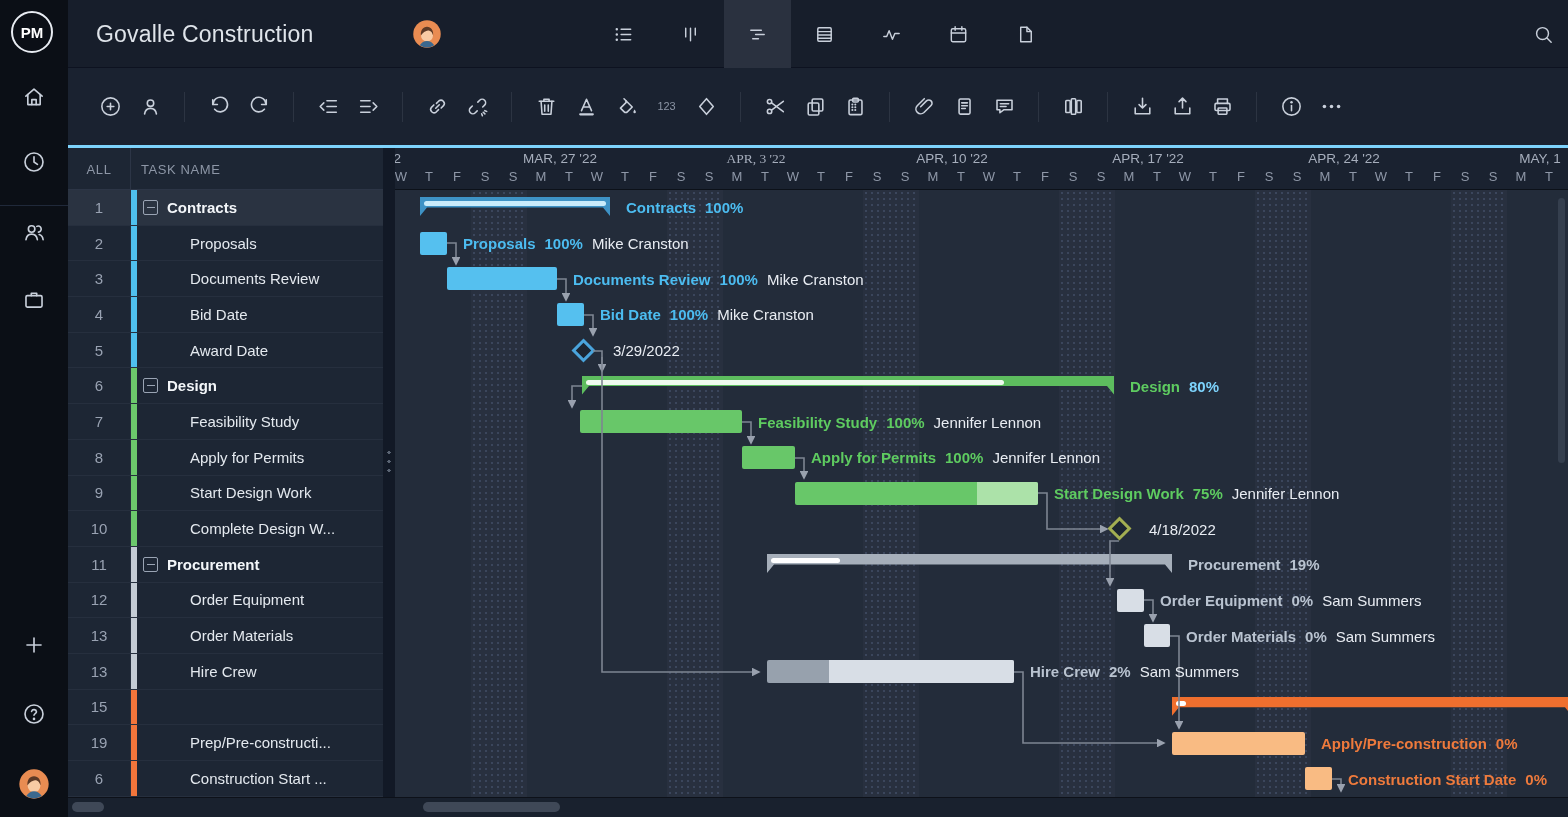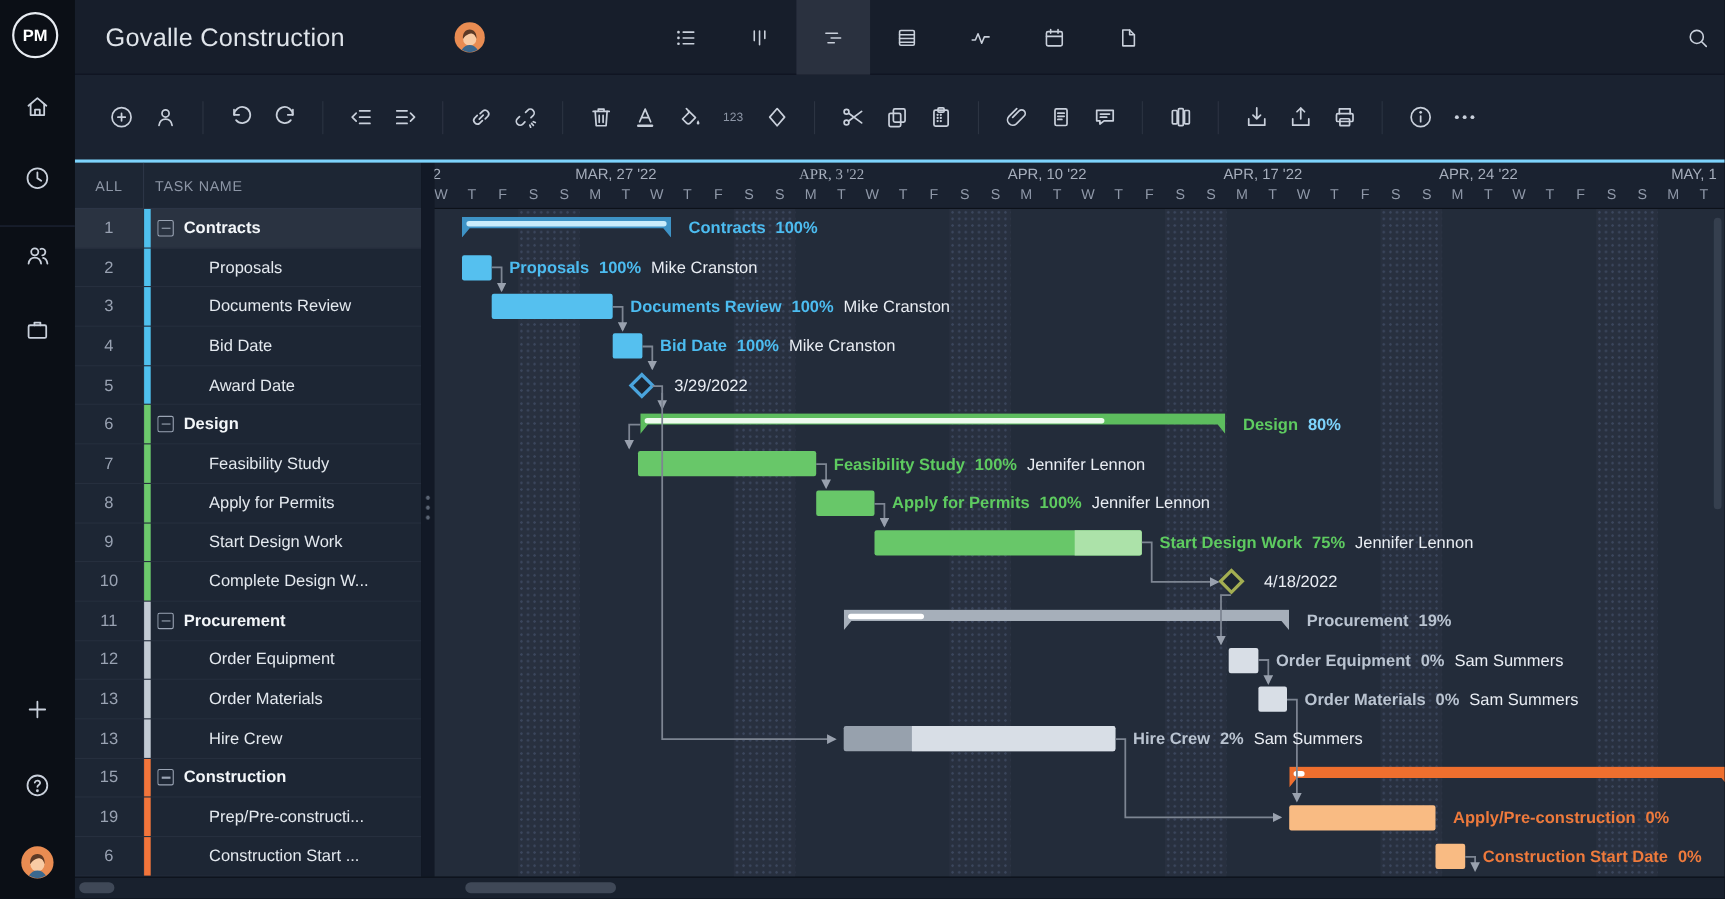--- a/index.html
+++ b/index.html
@@ -546,24 +546,20 @@
           <span class="tnum-vline"></span>
           <span class="tstrip" style="background:#c3cbd4"></span>
           <span class="tname child">
             <span>Hire Crew</span>
           </span>
         </div>
         <div class="trow">
           <span class="tnum">15</span>
           <span class="tnum-vline"></span>
           <span class="tstrip" style="background:#f2753b"></span>
-          <span class="tname parent">
-            <span class="collapse"></span>
-            <span>Construction</span>
-          </span>
         </div>
         <div class="trow">
           <span class="tnum">19</span>
           <span class="tnum-vline"></span>
           <span class="tstrip" style="background:#f2753b"></span>
           <span class="tname child">
             <span>Prep/Pre-constructi...</span>
           </span>
         </div>
         <div class="trow">

